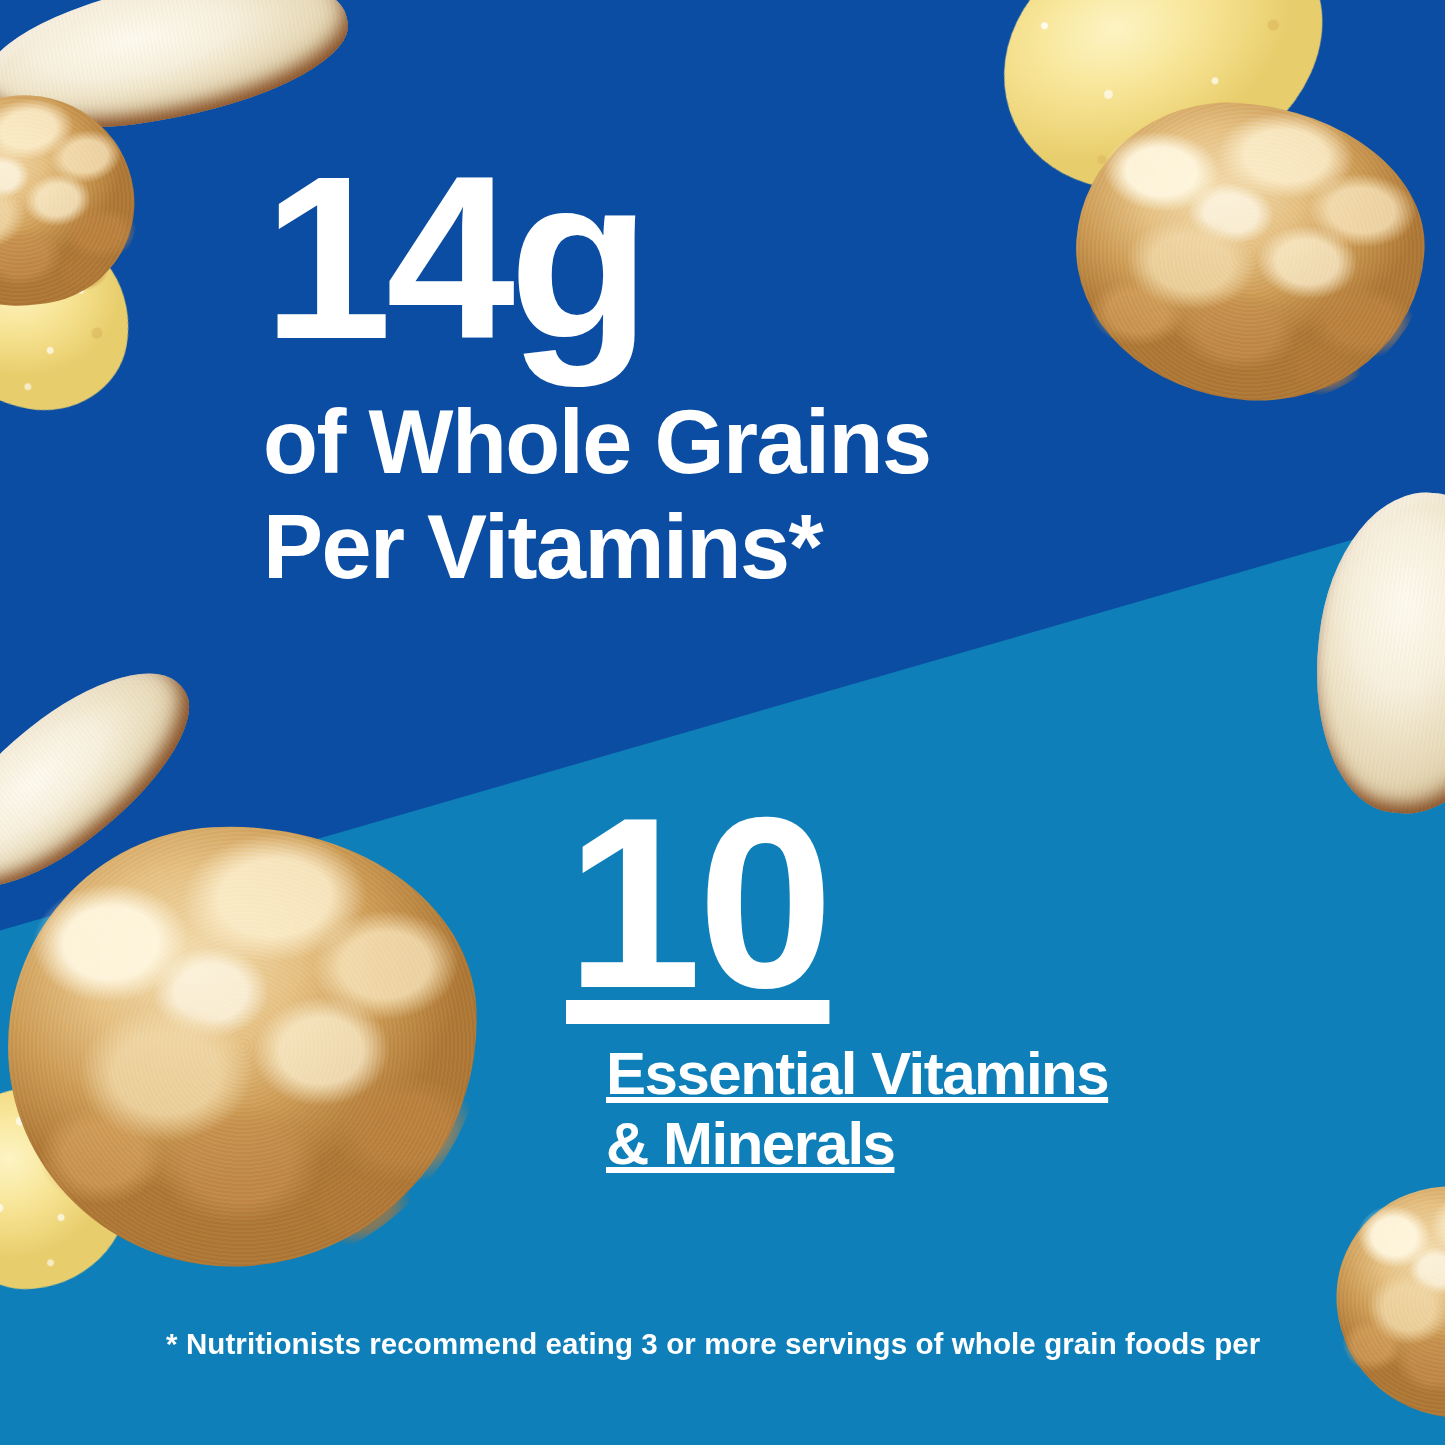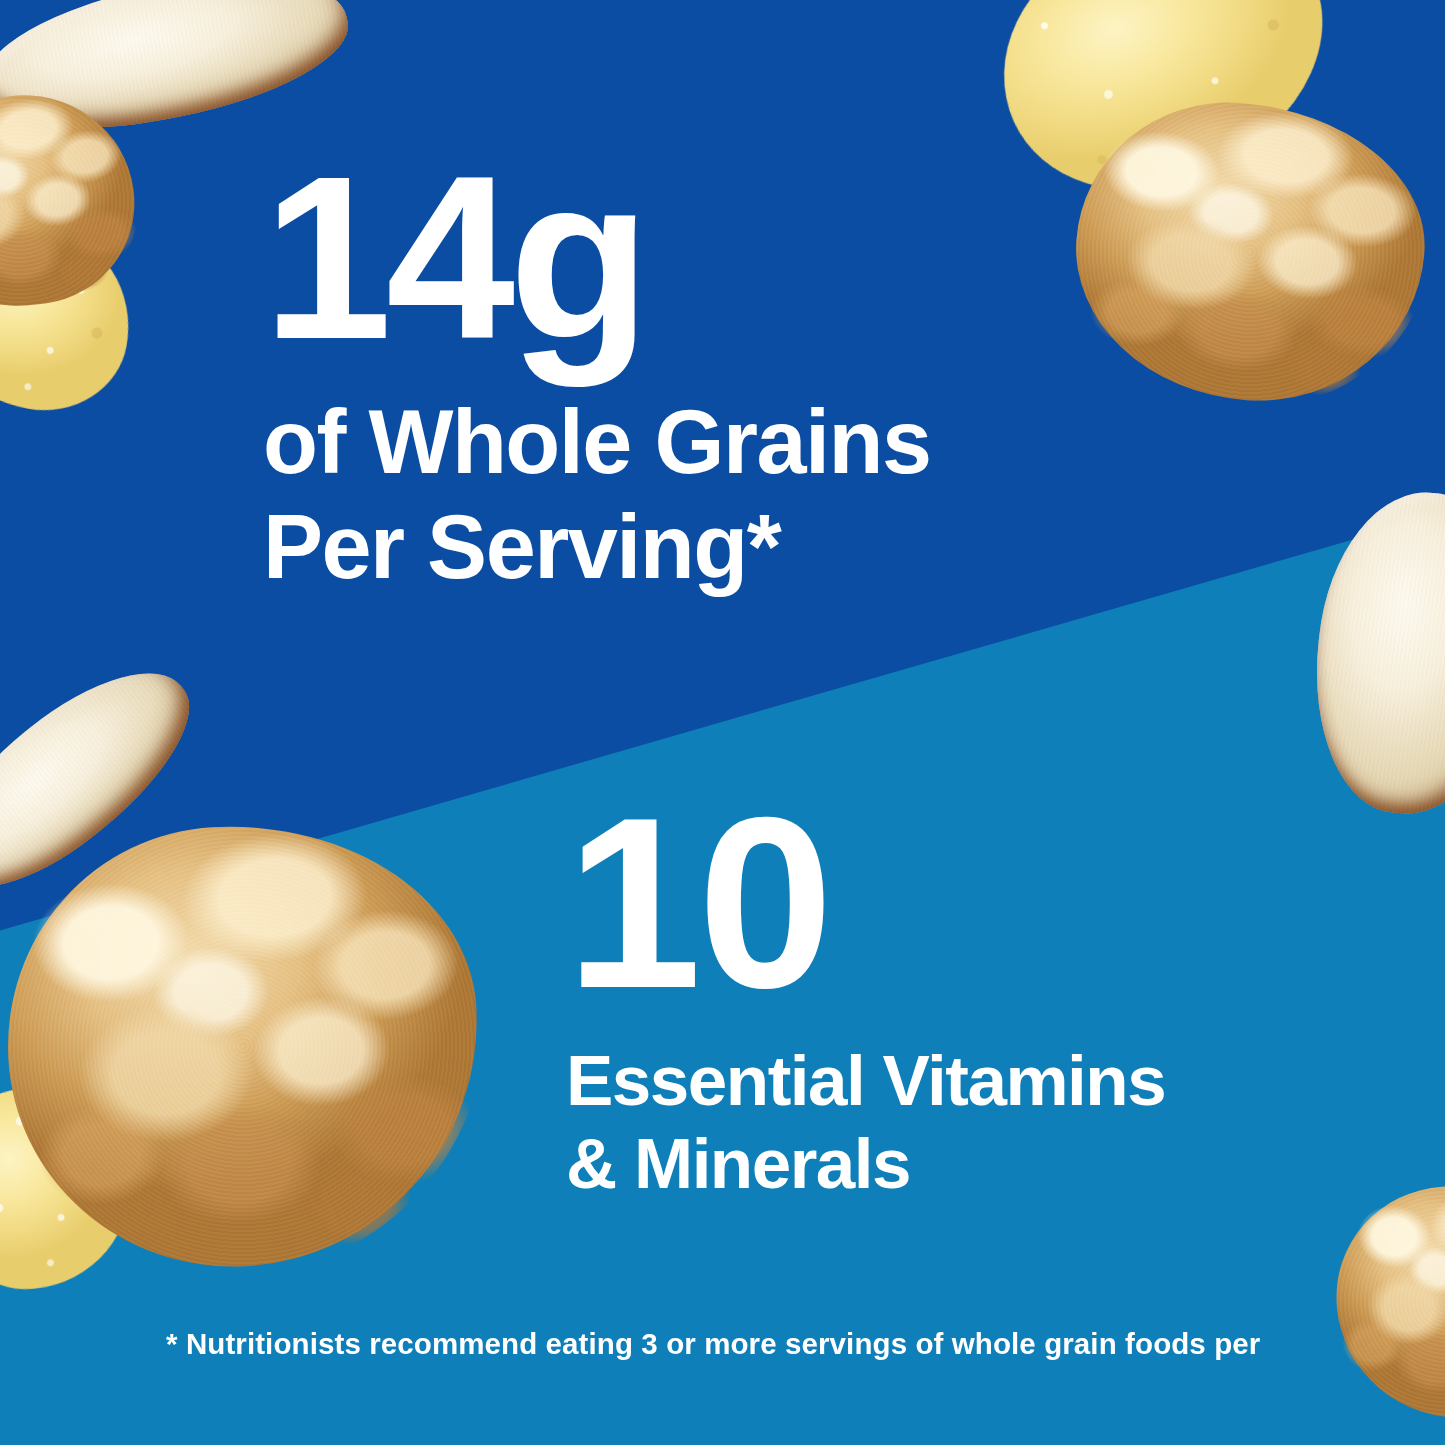--- a/index.html
+++ b/index.html
@@ -203,29 +203,31 @@
     font-weight: 700;
     letter-spacing: -1.5px;
     color: #ffffff;
     white-space: pre-line;
   }
 
   #claim-two {
     left: 566px;
     top: 790px;
     width: 860px;
+    text-decoration: underline;
   }
   #claim-two .stat-number-big {
     font-size: 244px;
     letter-spacing: -4px;
   }
   #claim-two .stat-caption {
     margin-top: 22px;
-    font-size: 71px;
+    font-size: 60px;
     line-height: 1.17;
+    margin-left: 40px;
   }
 
   #footnote {
     left: 166px;
     top: 1320px;
     width: 1140px;
     font-size: 29.5px;
     line-height: 1.62;
     font-weight: 700;
     letter-spacing: 0.1px;
@@ -251,21 +253,21 @@
   <div class="food flake" id="flake-bottom-left"></div>
 
   <div class="food cluster" id="cluster-top-right"></div>
   <div class="food cluster" id="cluster-top-left"></div>
   <div class="food cluster" id="cluster-bottom-left"></div>
   <div class="food cluster" id="cluster-bottom-right"></div>
 
   <div class="text-layer" id="claim-one">
     <span class="stat-number-big">14g</span>
     <span class="stat-caption">of Whole Grains
-Per Serving*</span>
+Per Vitamins*</span>
   </div>
 
   <div class="text-layer" id="claim-two">
     <span class="stat-number-big">10</span>
     <span class="stat-caption">Essential Vitamins
 &amp; Minerals</span>
   </div>
 
   <div class="text-layer" id="footnote">
     <span>* Nutritionists recommend eating 3 or more servings of whole grain foods per</span>

